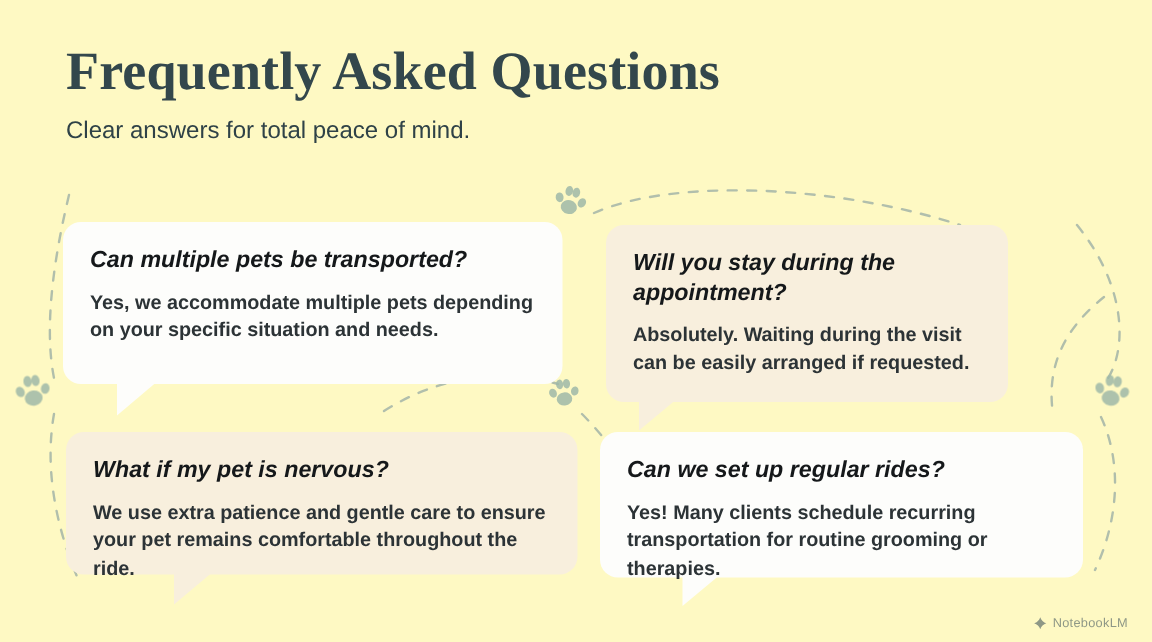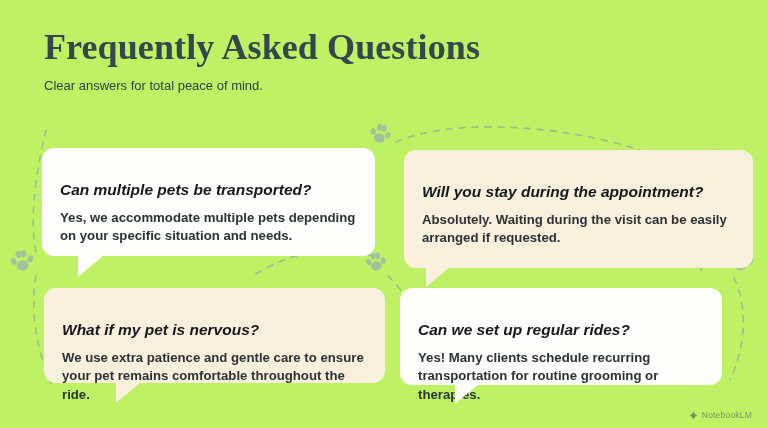--- a/index.html
+++ b/index.html
@@ -38,31 +38,31 @@
     font-family: "Liberation Serif", serif;
     font-size: 36px;
     font-weight: bold;
     color: #33474c;
     letter-spacing: 0.1px;
     margin: 0;
     line-height: 1.1;
   }
   .subtitle {
     font-family: "Liberation Sans", sans-serif;
-    font-size: 13px;
+    font-size: 16px;
     color: #2f4247;
     margin: 10px 0 0 0;
     line-height: 1.2;
   }
   
   .card {
     position: absolute;
     border-radius: 12px;
     box-sizing: border-box;
-    padding: 32px 18px 14px 18px;
+    padding: 16px 18px 14px 18px;
   }
   .card .q {
     font-family: "Liberation Sans", sans-serif;
     font-weight: bold;
     font-style: italic;
     font-size: 15.5px;
     color: #15181a;
     line-height: 1.26;
     margin: 0 0 9px 0;
   }
@@ -75,21 +75,21 @@
     font-weight: bold;
   }
   .card .tail {
     position: absolute;
     width: 0;
     height: 0;
     border-style: solid;
   }
   
   #card-1 { left: 42px;  top: 148px; width: 333px; height: 108px; }
-  #card-2 { left: 404px; top: 150px; width: 349px; height: 118px; }
+  #card-2 { left: 404px; top: 150px; width: 268px; height: 118px; }
   #card-3 { left: 44px;  top: 288px; width: 341px; height: 95px;  }
   #card-4 { left: 400px; top: 288px; width: 322px; height: 97px;  }
 
   #card-1 .tail { left: 36px;  bottom: -21px; border-width: 22px 26px 0 0; }
   #card-2 .tail { left: 22px;  bottom: -19px; border-width: 20px 24px 0 0; }
   #card-3 .tail { left: 72px;  bottom: -20px; border-width: 21px 25px 0 0; }
   #card-4 .tail { left: 55px;  bottom: -19px; border-width: 20px 24px 0 0; }
 
   
   .watermark {
@@ -105,21 +105,21 @@
     font-family: "Liberation Sans", sans-serif;
     font-size: 8.5px;
     color: #4a5c61;
     letter-spacing: 0.2px;
     text-align: right;
   }
 </style>
 </head>
 <body style="background: rgb(207, 226, 232);">
 
-<div id="page" style="background: #bef264;">
+<div id="page" style="background: #fef9c3;">
 
   <svg id="decor" viewBox="0 0 768 428" xmlns="http://www.w3.org/2000/svg">
     <defs>
       <g id="paw">
         <ellipse cx="0" cy="3" rx="5.2" ry="4.4"></ellipse>
         <ellipse cx="-6.2" cy="-4.0" rx="2.5" ry="3.1" transform="rotate(-20)"></ellipse>
         <ellipse cx="-2.2" cy="-7.0" rx="2.4" ry="3.2"></ellipse>
         <ellipse cx="2.4" cy="-7.0" rx="2.4" ry="3.2"></ellipse>
         <ellipse cx="6.4" cy="-4.0" rx="2.5" ry="3.1" transform="rotate(20)"></ellipse>
       </g>

